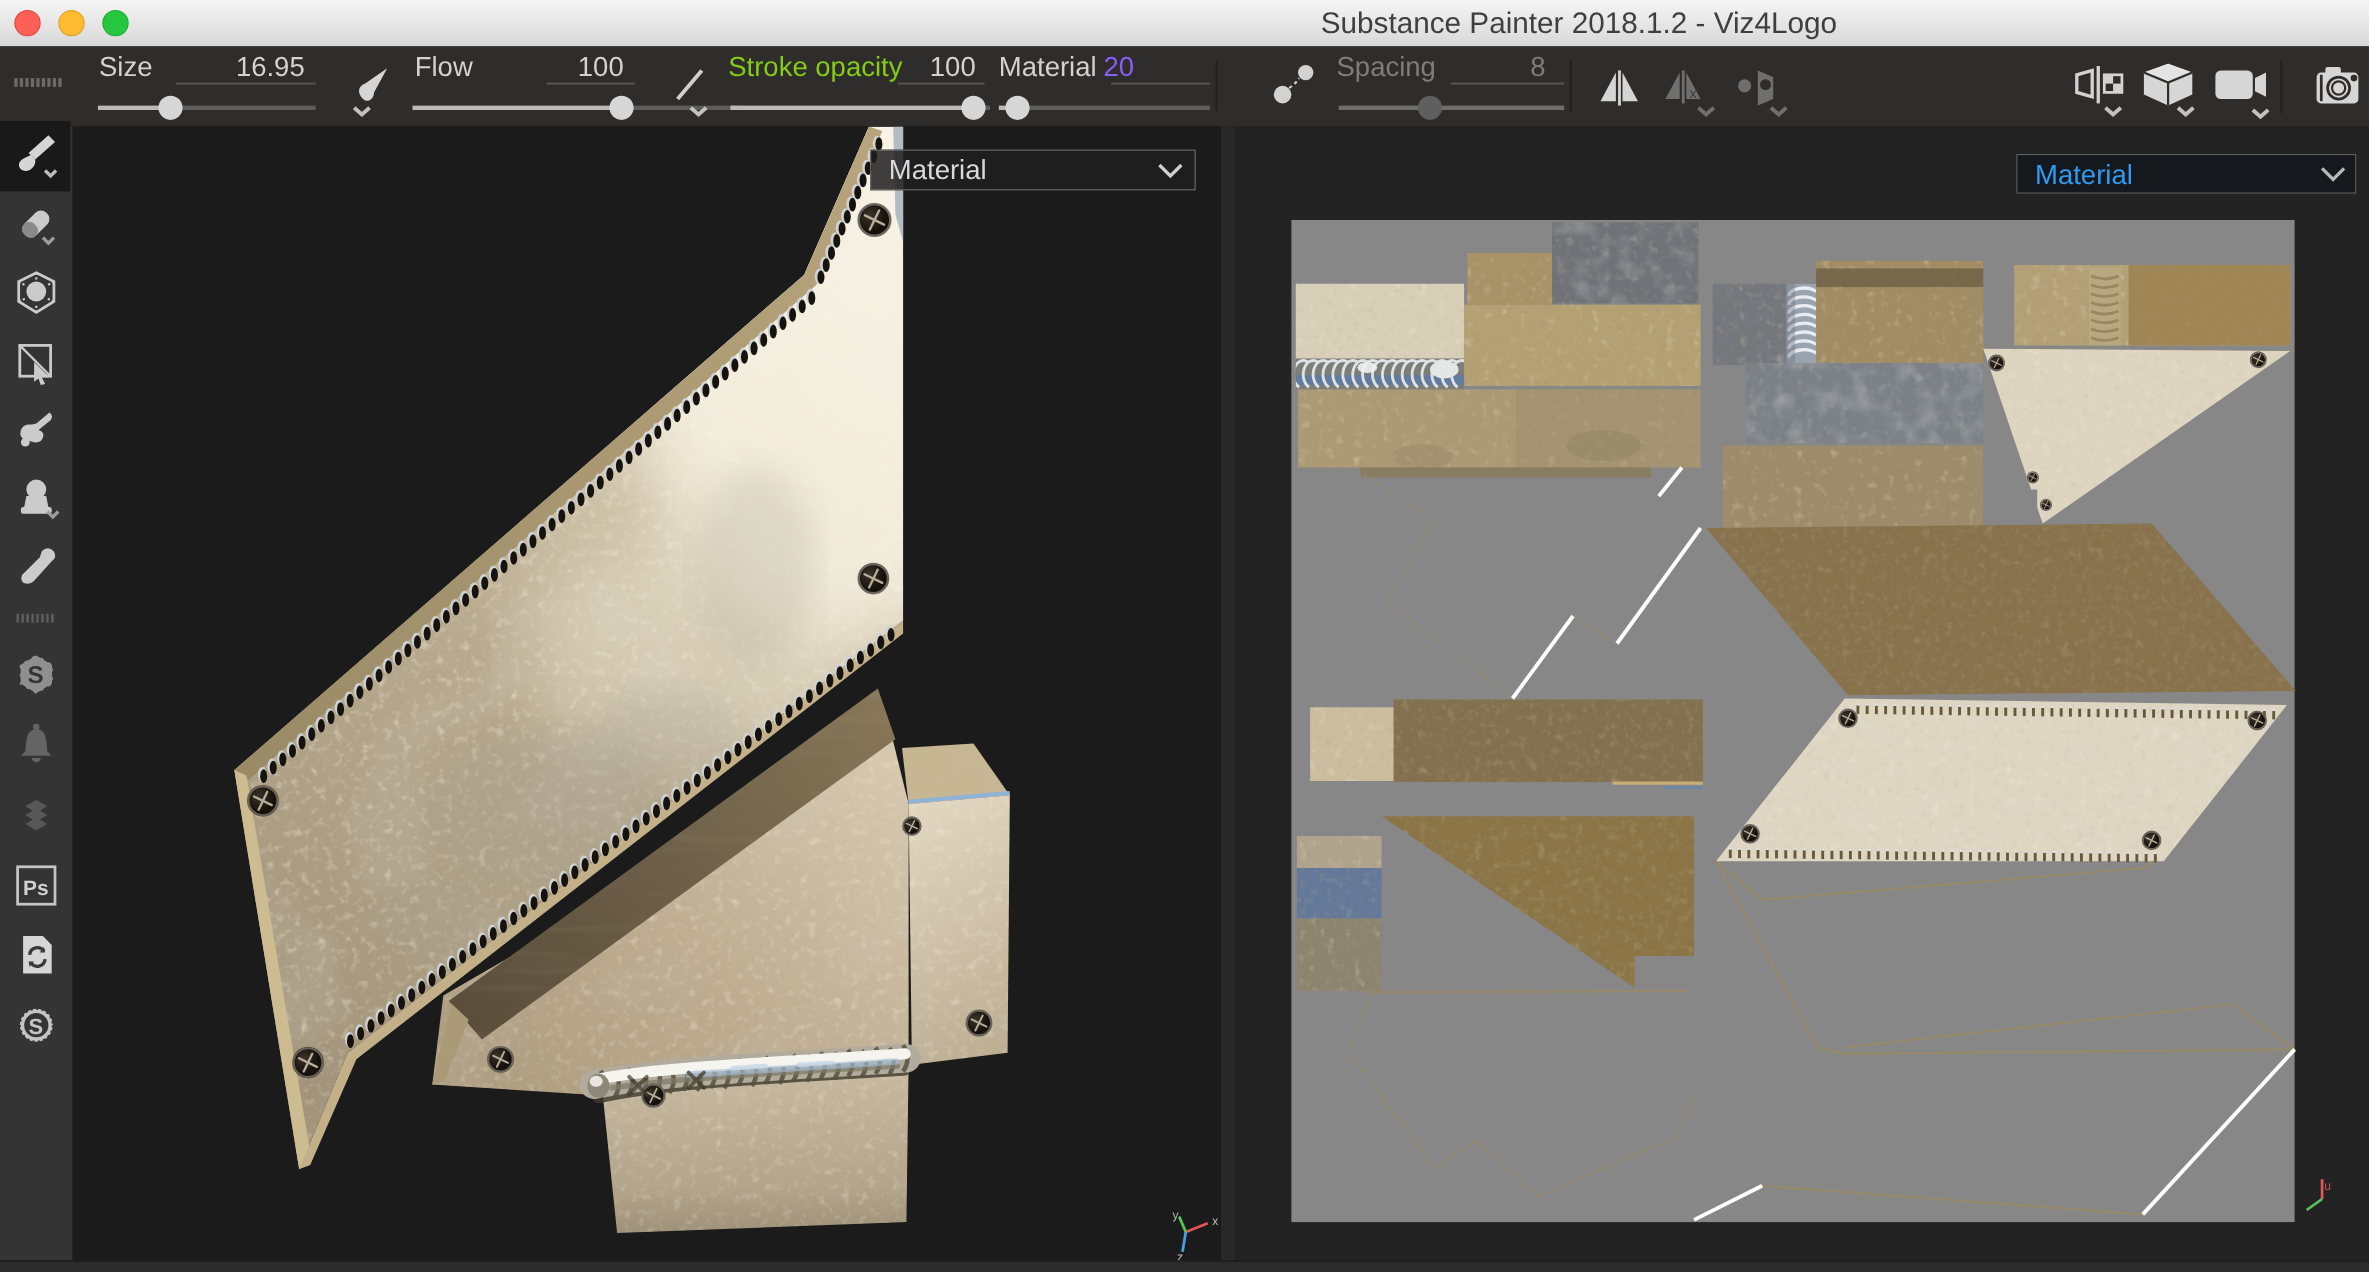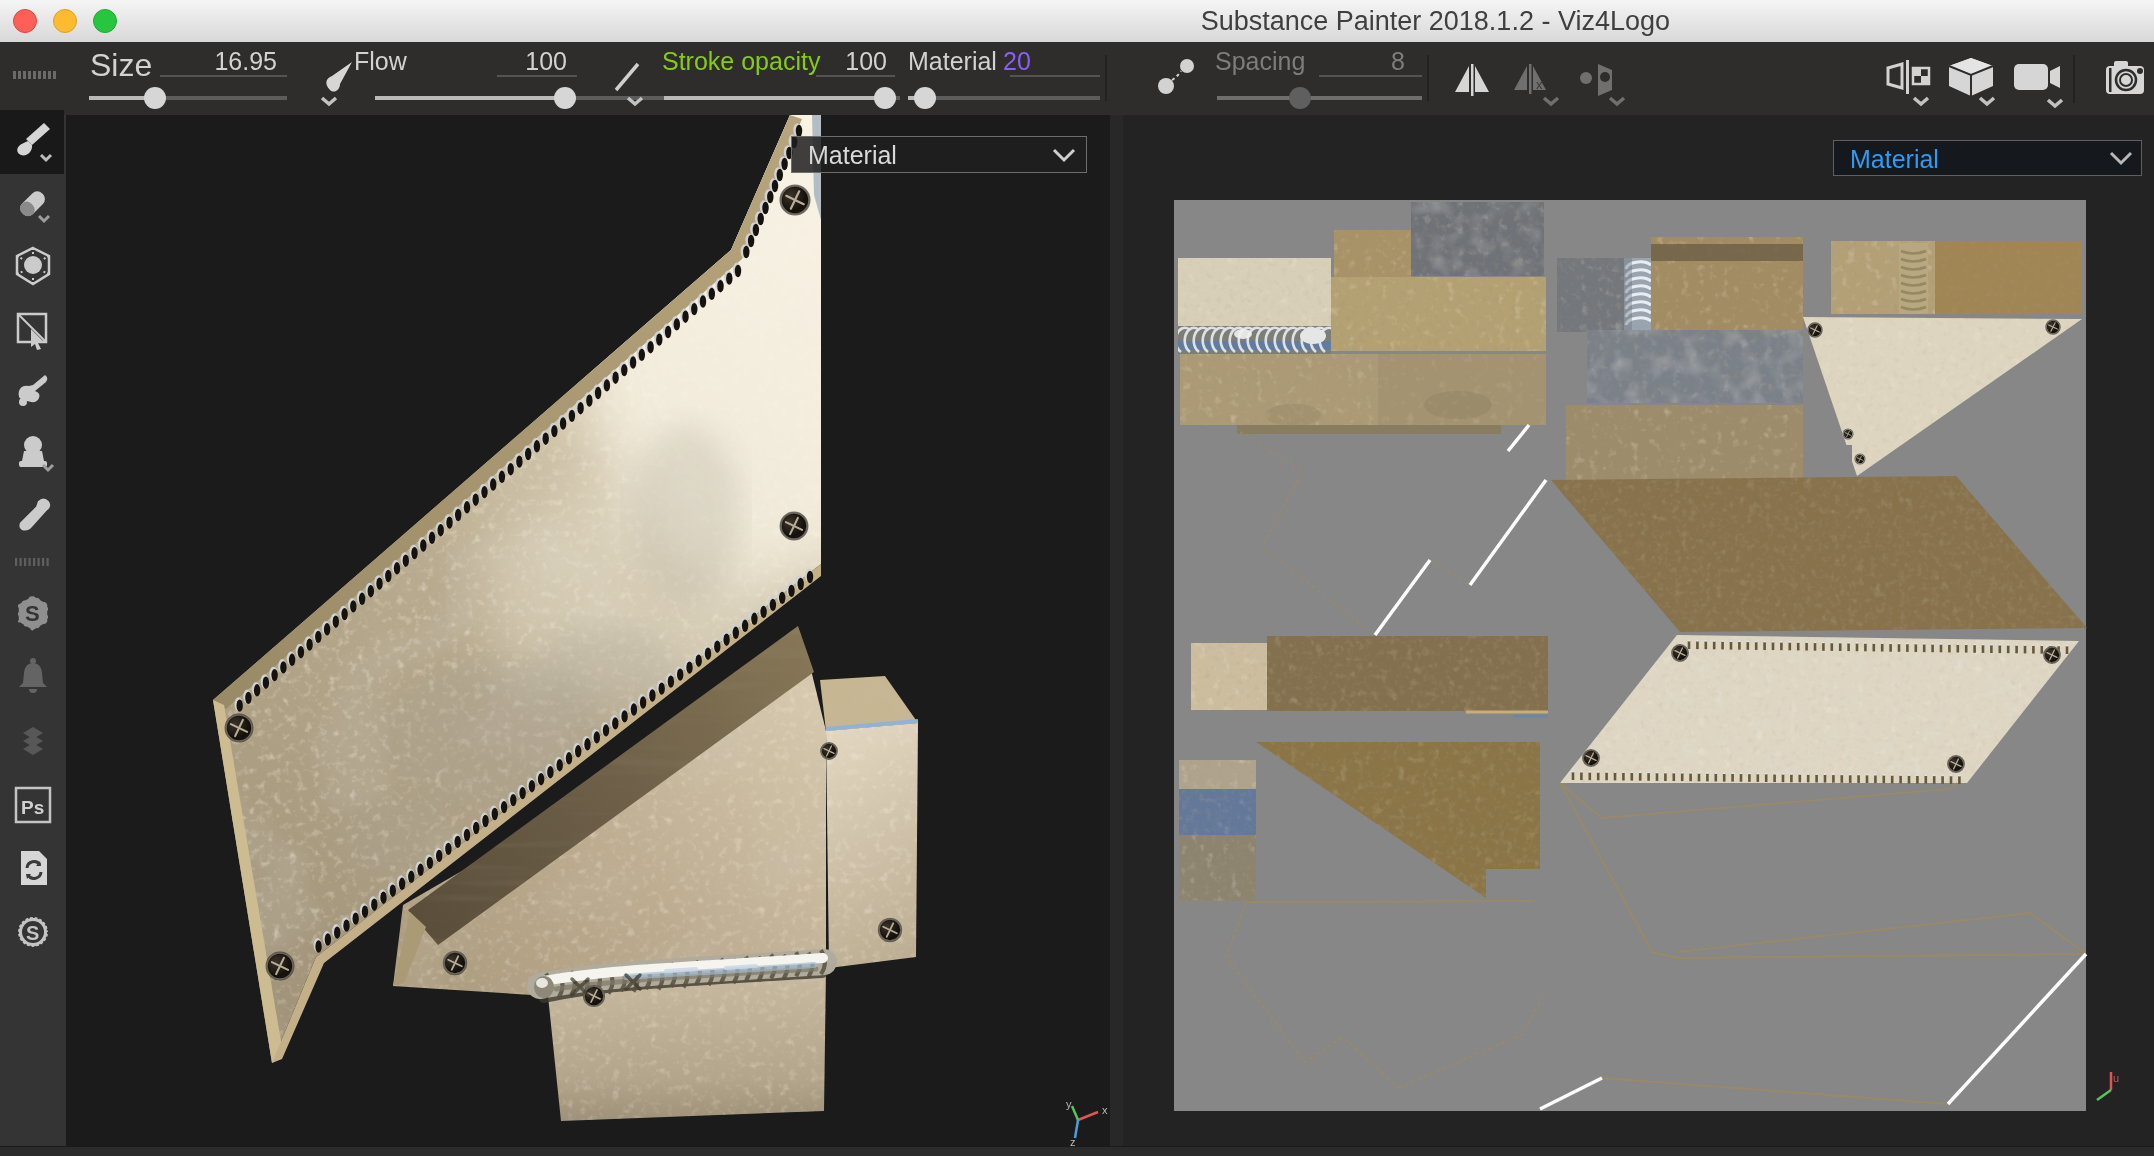--- a/index.html
+++ b/index.html
@@ -14,27 +14,27 @@
 <div style="position:absolute;left:0;top:42px;width:2154px;height:73px;background:#2e2d2c"></div>
 <div style="position:absolute;left:13px;top:71px;width:2.5px;height:8px;background:#6a6a6a"></div>
 <div style="position:absolute;left:18px;top:71px;width:2.5px;height:8px;background:#6a6a6a"></div>
 <div style="position:absolute;left:23px;top:71px;width:2.5px;height:8px;background:#6a6a6a"></div>
 <div style="position:absolute;left:28px;top:71px;width:2.5px;height:8px;background:#6a6a6a"></div>
 <div style="position:absolute;left:33px;top:71px;width:2.5px;height:8px;background:#6a6a6a"></div>
 <div style="position:absolute;left:38px;top:71px;width:2.5px;height:8px;background:#6a6a6a"></div>
 <div style="position:absolute;left:43px;top:71px;width:2.5px;height:8px;background:#6a6a6a"></div>
 <div style="position:absolute;left:48px;top:71px;width:2.5px;height:8px;background:#6a6a6a"></div>
 <div style="position:absolute;left:53px;top:71px;width:2.5px;height:8px;background:#6a6a6a"></div>
-<div style="position:absolute;left:90px;top:47px;font-size:32px;color:#d2d2d2">Size</div>
+<div style="position:absolute;left:90px;top:47px;font-size:25px;color:#d2d2d2">Size</div>
 <div style="position:absolute;left:117px;top:47px;width:160px;text-align:right;font-size:25px;color:#d2d2d2">16.95</div>
 <div style="position:absolute;left:160px;top:75px;width:127px;height:2px;background:#55524f"></div>
 <div style="position:absolute;left:89px;top:96px;width:66px;height:4px;background:#b9b9b9"></div>
 <div style="position:absolute;left:155px;top:96px;width:132px;height:4px;background:#5c5c5c"></div>
 <div style="position:absolute;left:144px;top:87px;width:22px;height:22px;border-radius:50%;background:#d6d6d6"></div>
-<div style="position:absolute;left:354px;top:47px;font-size:25px;color:#d2d2d2">Flow</div>
+<div style="position:absolute;left:377px;top:47px;font-size:25px;color:#d2d2d2">Flow</div>
 <div style="position:absolute;left:407px;top:47px;width:160px;text-align:right;font-size:25px;color:#d2d2d2">100</div>
 <div style="position:absolute;left:497px;top:75px;width:80px;height:2px;background:#55524f"></div>
 <div style="position:absolute;left:375px;top:96px;width:190px;height:4px;background:#b9b9b9"></div>
 <div style="position:absolute;left:565px;top:96px;width:107px;height:4px;background:#5c5c5c"></div>
 <div style="position:absolute;left:554px;top:87px;width:22px;height:22px;border-radius:50%;background:#d6d6d6"></div>
 <div style="position:absolute;left:662px;top:47px;font-size:25px;color:#84cc16">Stroke opacity</div>
 <div style="position:absolute;left:727px;top:47px;width:160px;text-align:right;font-size:25px;color:#d2d2d2">100</div>
 <div style="position:absolute;left:816px;top:75px;width:79px;height:2px;background:#55524f"></div>
 <div style="position:absolute;left:664px;top:96px;width:221px;height:4px;background:#b9b9b9"></div>
 <div style="position:absolute;left:885px;top:96px;width:15px;height:4px;background:#5c5c5c"></div>

